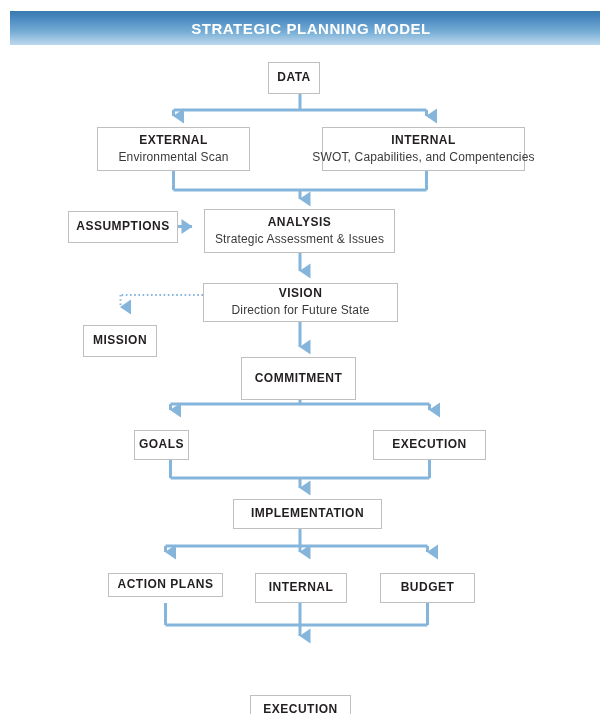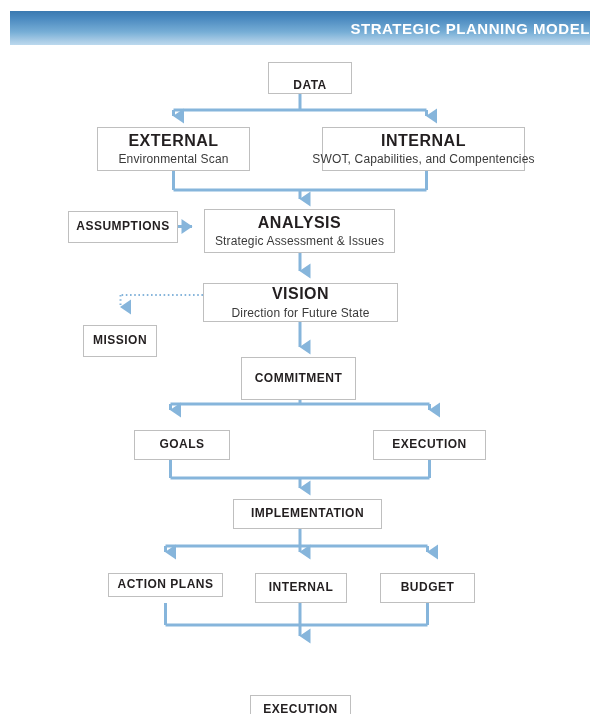--- a/index.html
+++ b/index.html
@@ -22,21 +22,22 @@
   
   #title-bar {
     position: absolute;
     left: 10px;
     top: 11px;
     width: 580px;
     height: 34px;
     background: linear-gradient(to bottom, #3a79b0 0%, #4b8ac0 22%, #77aed6 62%, #a9cce6 88%, #bcd9ee 100%);
     display: flex;
     align-items: center;
-    justify-content: flex-end;
+    justify-content: center;
+    padding-left: 11px;
   }
   #title-text {
     color: #ffffff;
     font-size: 15px;
     font-weight: bold;
     letter-spacing: 0.55px;
     text-align: center;
     line-height: 1;
   }
 
@@ -73,21 +74,21 @@
   }
   .node-sub {
     color: #3a3a3a;
     font-weight: normal;
     font-size: 12px;
     letter-spacing: 0.15px;
     line-height: 1.2;
     margin-top: 2px;
     white-space: nowrap;
   }
-  .node.two-line .node-title { font-size: 16px; }
+  .node.two-line .node-title { font-size: 12px; }
 </style>
 </head>
 <body>
 
 <div id="canvas">
 
   <div id="title-bar">
     <div id="title-text">STRATEGIC PLANNING MODEL</div>
   </div>
 
@@ -163,21 +164,21 @@
         <path d="M165.5,603 L165.5,625"></path>
         <path d="M300,603 L300,625"></path>
         <path d="M427.5,603 L427.5,625"></path>
         <path d="M165.5,625 L427.5,625"></path>
         <path d="M300,625 L300,636" marker-end="url(#arrow-down)"></path>
       </g>
 
     </g>
   </svg>
 
-  <div class="node" style="left:268px; top:62px; width:84px; height:32px;justify-content:flex-end;">
+  <div class="node" style="left:268px; top:62px; width:52px; height:32px;">
     <div class="node-title">DATA</div>
   </div>
 
   <div class="node two-line" style="left:97px; top:127px; width:153px; height:44px;">
     <div class="node-title">EXTERNAL</div>
     <div class="node-sub">Environmental Scan</div>
   </div>
 
   <div class="node" style="left:68px; top:211px; width:110px; height:32px;">
     <div class="node-title">ASSUMPTIONS</div>
@@ -199,21 +200,21 @@
   </div>
 
   <div class="node" style="left:83px; top:325px; width:74px; height:32px;">
     <div class="node-title">MISSION</div>
   </div>
 
   <div class="node" style="left:241px; top:357px; width:115px; height:43px;">
     <div class="node-title">COMMITMENT</div>
   </div>
 
-  <div class="node" style="left:134px; top:430px; width:96px; height:30px;">
+  <div class="node" style="left:134px; top:430px; width:55px; height:30px;">
     <div class="node-title">GOALS</div>
   </div>
 
   <div class="node" style="left:373px; top:430px; width:113px; height:30px;">
     <div class="node-title">EXECUTION</div>
   </div>
 
   <div class="node" style="left:233px; top:499px; width:149px; height:30px;">
     <div class="node-title">IMPLEMENTATION</div>
   </div>

